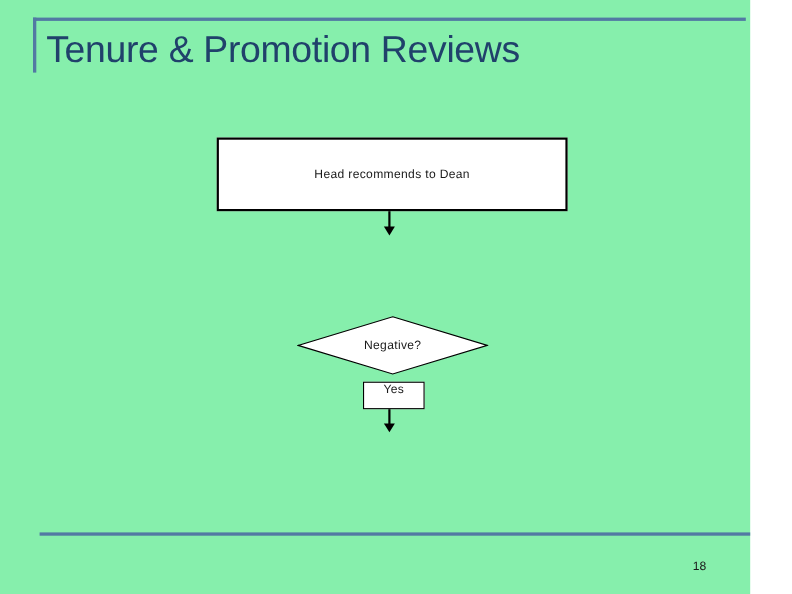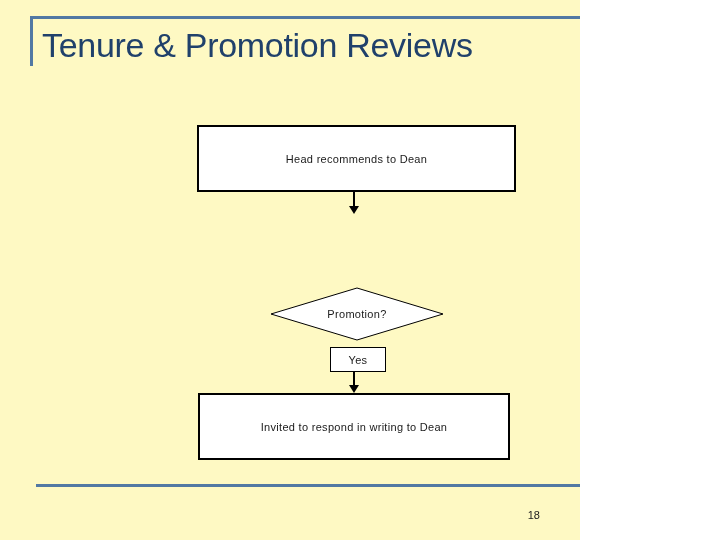--- a/index.html
+++ b/index.html
@@ -3,23 +3,23 @@
 <meta charset="utf-8">
 <style>
   html, body {
     margin: 0;
     padding: 0;
     background: #ffffff;
     font-family: "Liberation Sans", sans-serif;
   }
   .slide {
     position: relative;
-    width: 580px;
+    width: 682px;
     height: 540px;
-    background: #fef9c3;
+    background: #86efac;
     overflow: hidden;
   }
 
   
   .rule-top {
     position: absolute;
     left: 30px; top: 16px;
     width: 648px; height: 3px;
     background: #5279a3;
   }
@@ -76,21 +76,21 @@
   }
 
   .yes-box {
     position: absolute;
     left: 330px; top: 347px;
     width: 56px; height: 25px;
     box-sizing: border-box;
     border: 1px solid #000000;
     background: #ffffff;
     display: flex;
-    align-items: center;
+    align-items: flex-start;
     justify-content: center;
     font-size: 11px;
     letter-spacing: 0.3px;
     color: #1a1a1a;
   }
 
   
   .connector { position: absolute; }
   .connector .shaft {
     position: absolute;
@@ -145,32 +145,29 @@
   <div class="connector arrow1">
     <div class="shaft"></div>
     <div class="head"></div>
   </div>
 
 
   <div class="decision">
     <svg viewBox="0 0 174 54">
       <polygon points="87,1 173,27 87,53 1,27" fill="#ffffff" stroke="#000000" stroke-width="1"></polygon>
     </svg>
-    <span class="decision-label">Promotion?</span>
+    <span class="decision-label">Negative?</span>
   </div>
 
   <div class="yes-box">
     <span>Yes</span>
   </div>
 
   <div class="connector arrow2">
     <div class="shaft"></div>
     <div class="head"></div>
   </div>
 
-  <div class="process box3">
-    <span>Invited to respond in writing to Dean</span>
-  </div>
 
   <div class="rule-bottom"></div>
   <div class="page-number">18</div>
 
 </div>
 
 </body></html>

